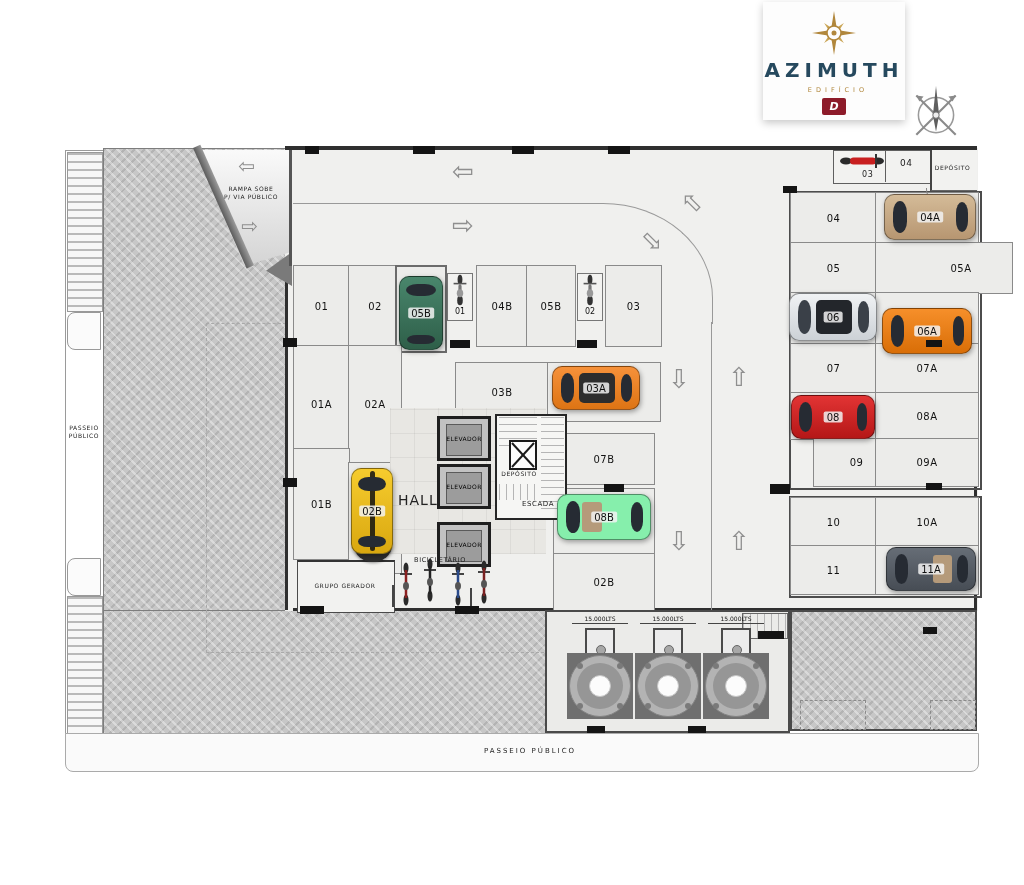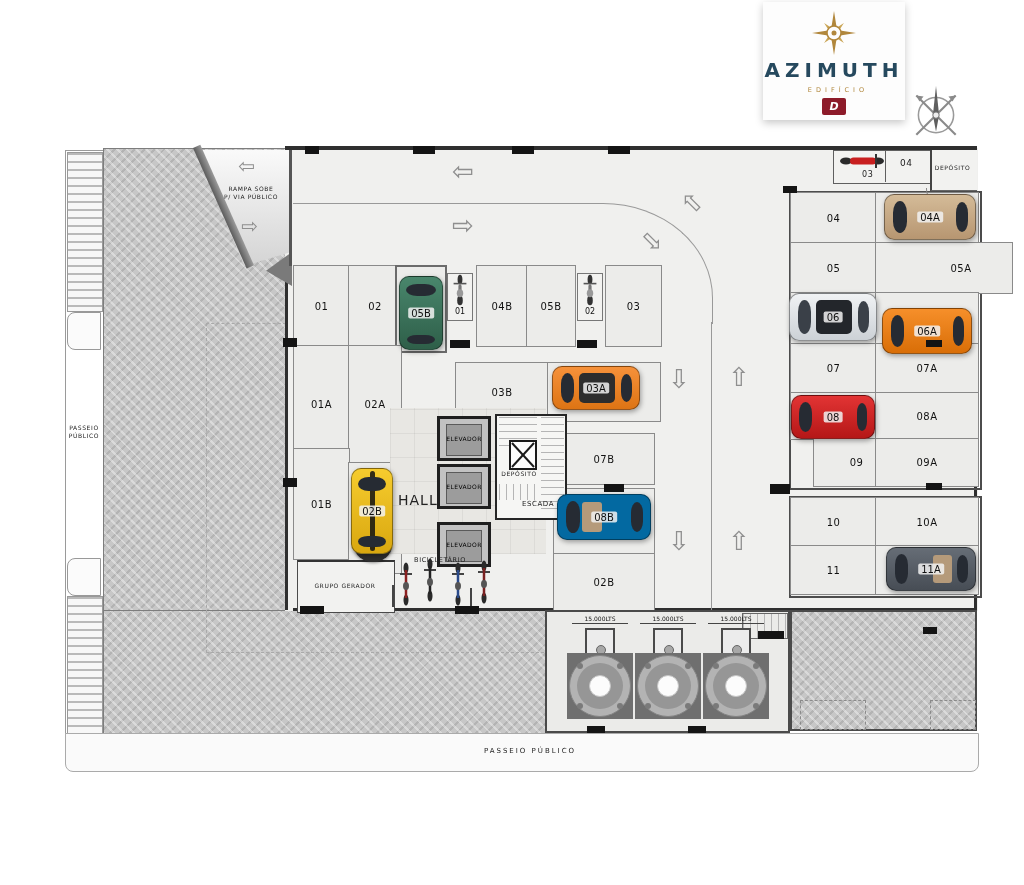--- a/index.html
+++ b/index.html
@@ -350,21 +350,21 @@
     <div class="winf"></div>
       <div class="winr"></div>
     <span class="chip">02B</span>
   </div>
   <div class="car h" style="left:552px;top:366px;width:86px;height:42px;background:linear-gradient(180deg,#f6913a,#dd7414);">
     <div class="roof-dark"></div>
     <div class="winf"></div>
       <div class="winr"></div>
     <span class="chip">03A</span>
   </div>
-  <div class="car h" style="left:557px;top:494px;width:92px;height:44px;background:linear-gradient(180deg,#55637a;,#3c4656);background-color:#0369a1;">
+  <div class="car h" style="left:557px;top:494px;width:92px;height:44px;background:linear-gradient(180deg,#55637a;,#3c4656);background-color:#86efac;">
     <div class="roof-tan"></div>
     <div class="winf"></div>
       <div class="winr"></div>
     <span class="chip">08B</span>
   </div>
   <div class="car h" style="left:884px;top:194px;width:90px;height:44px;background:linear-gradient(180deg,#d4bb98,#b79671);">
     <div class="winf"></div>
       <div class="winr"></div>
     <span class="chip">04A</span>
   </div>

